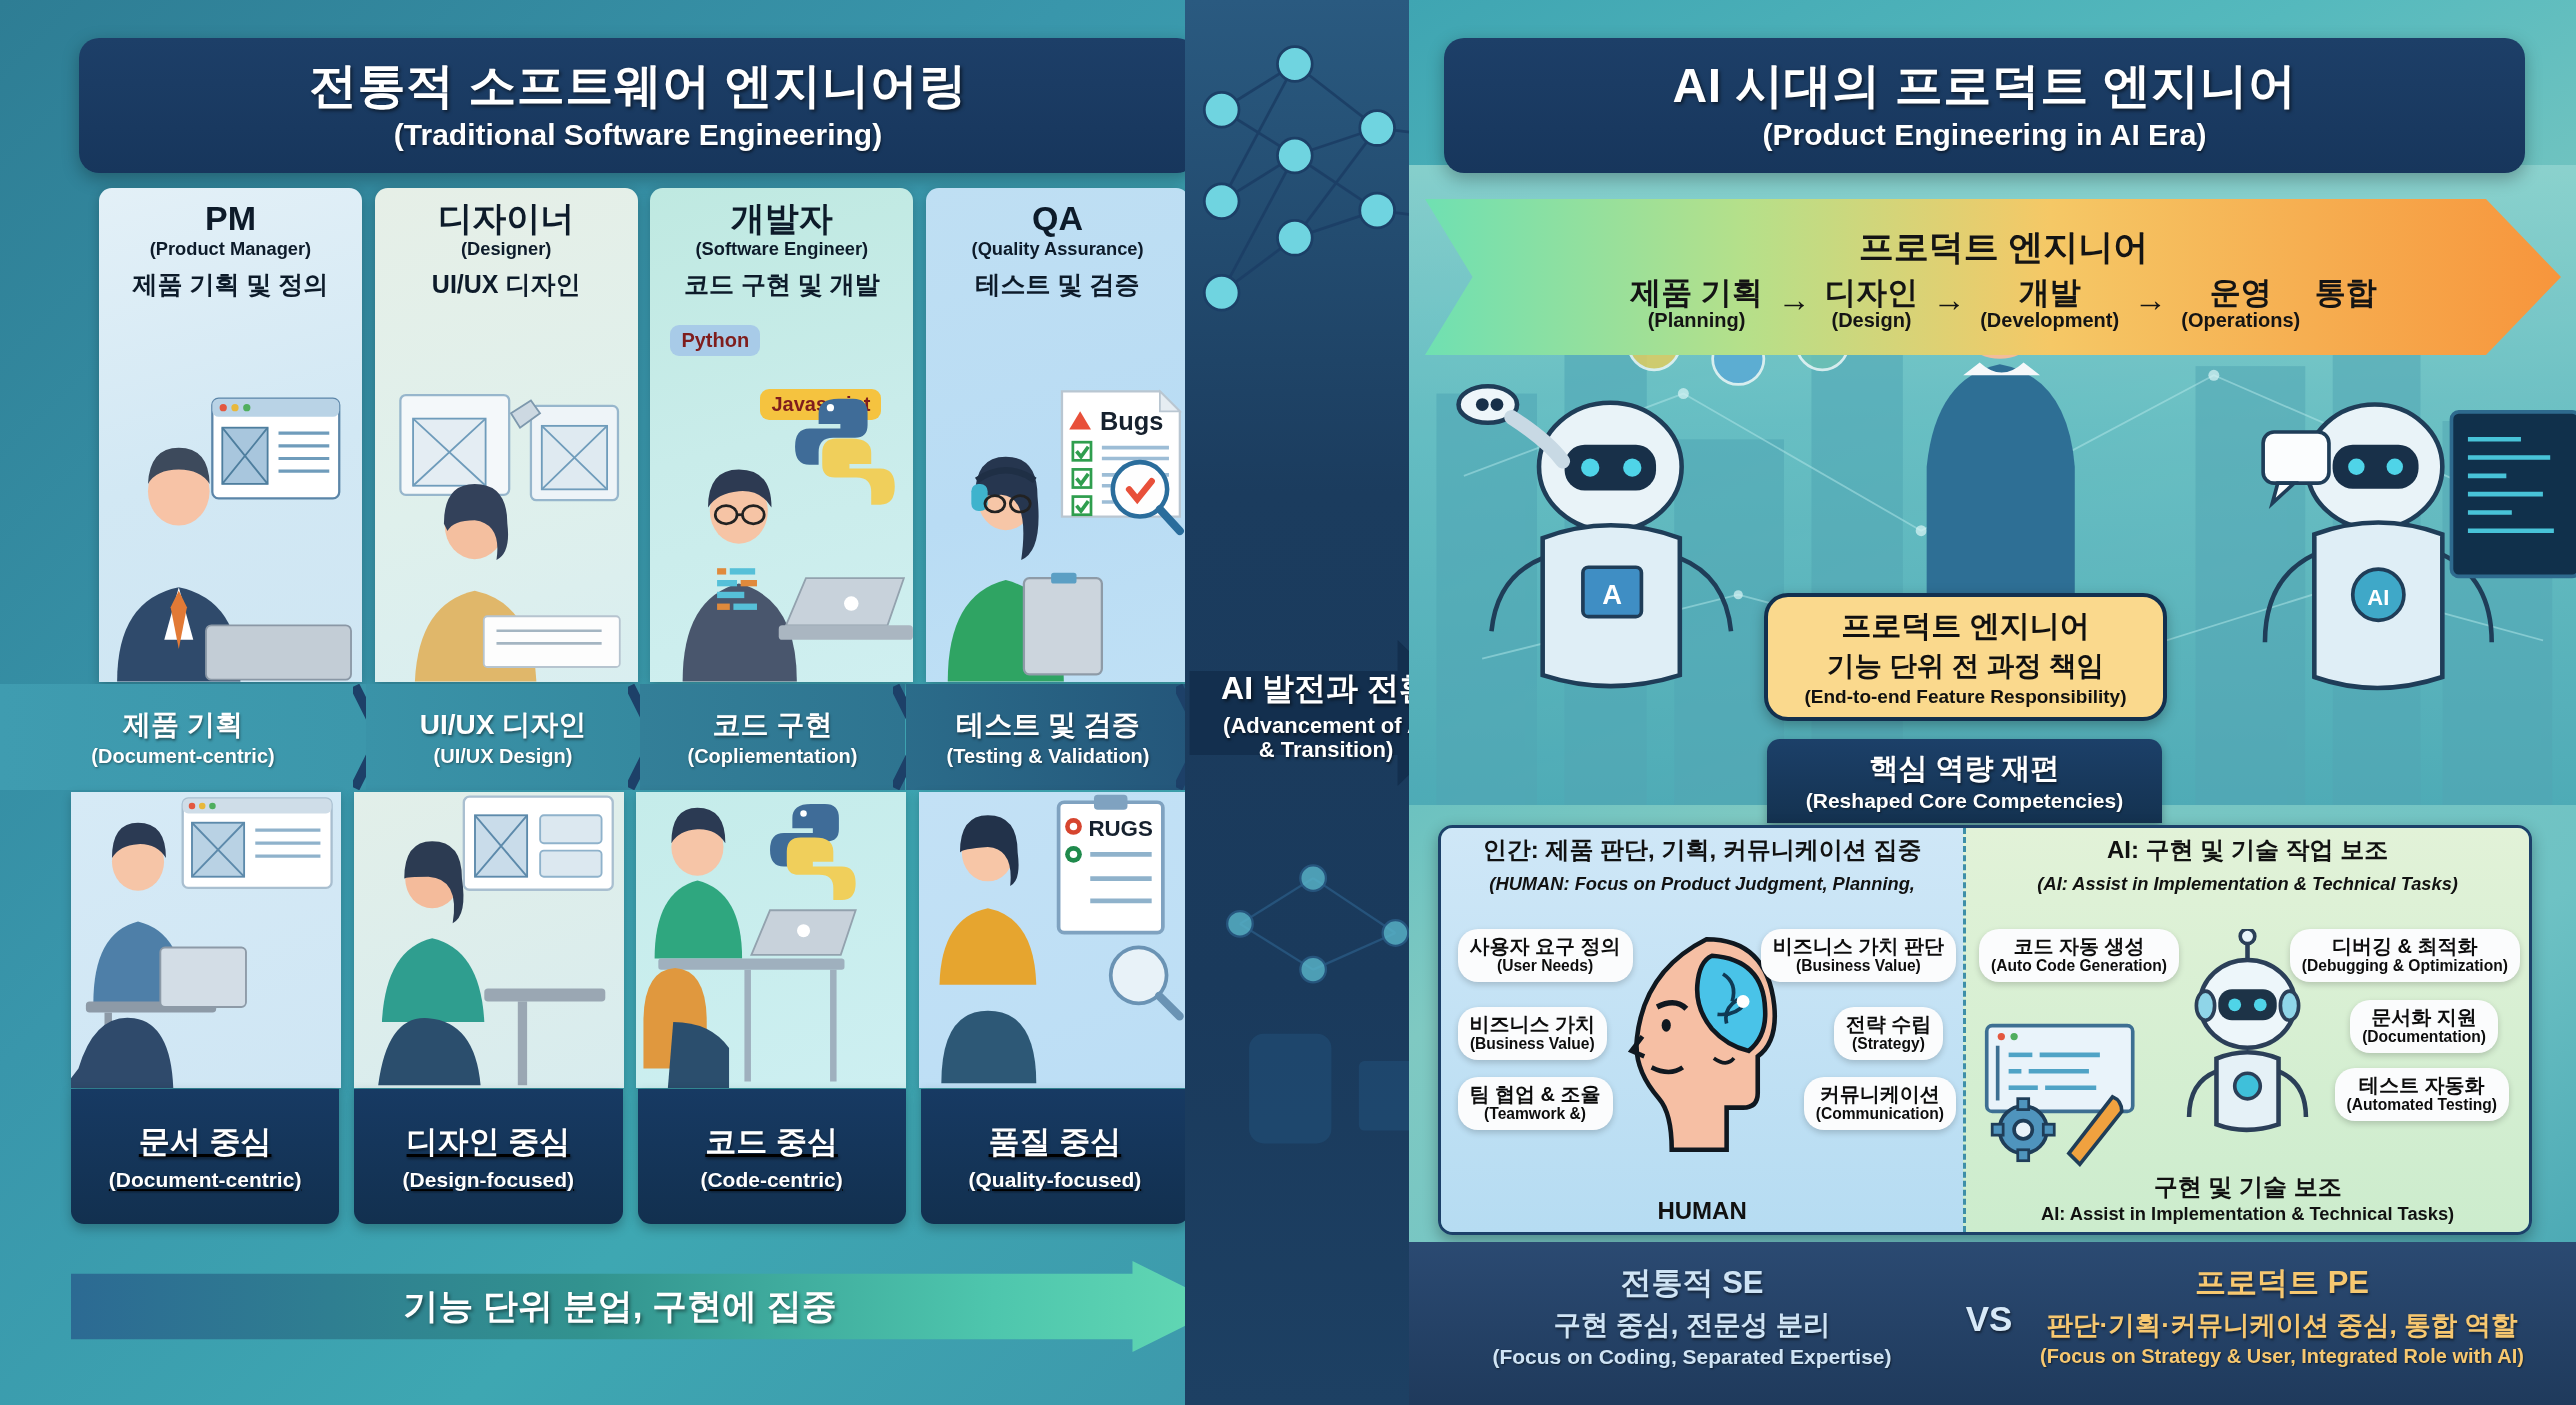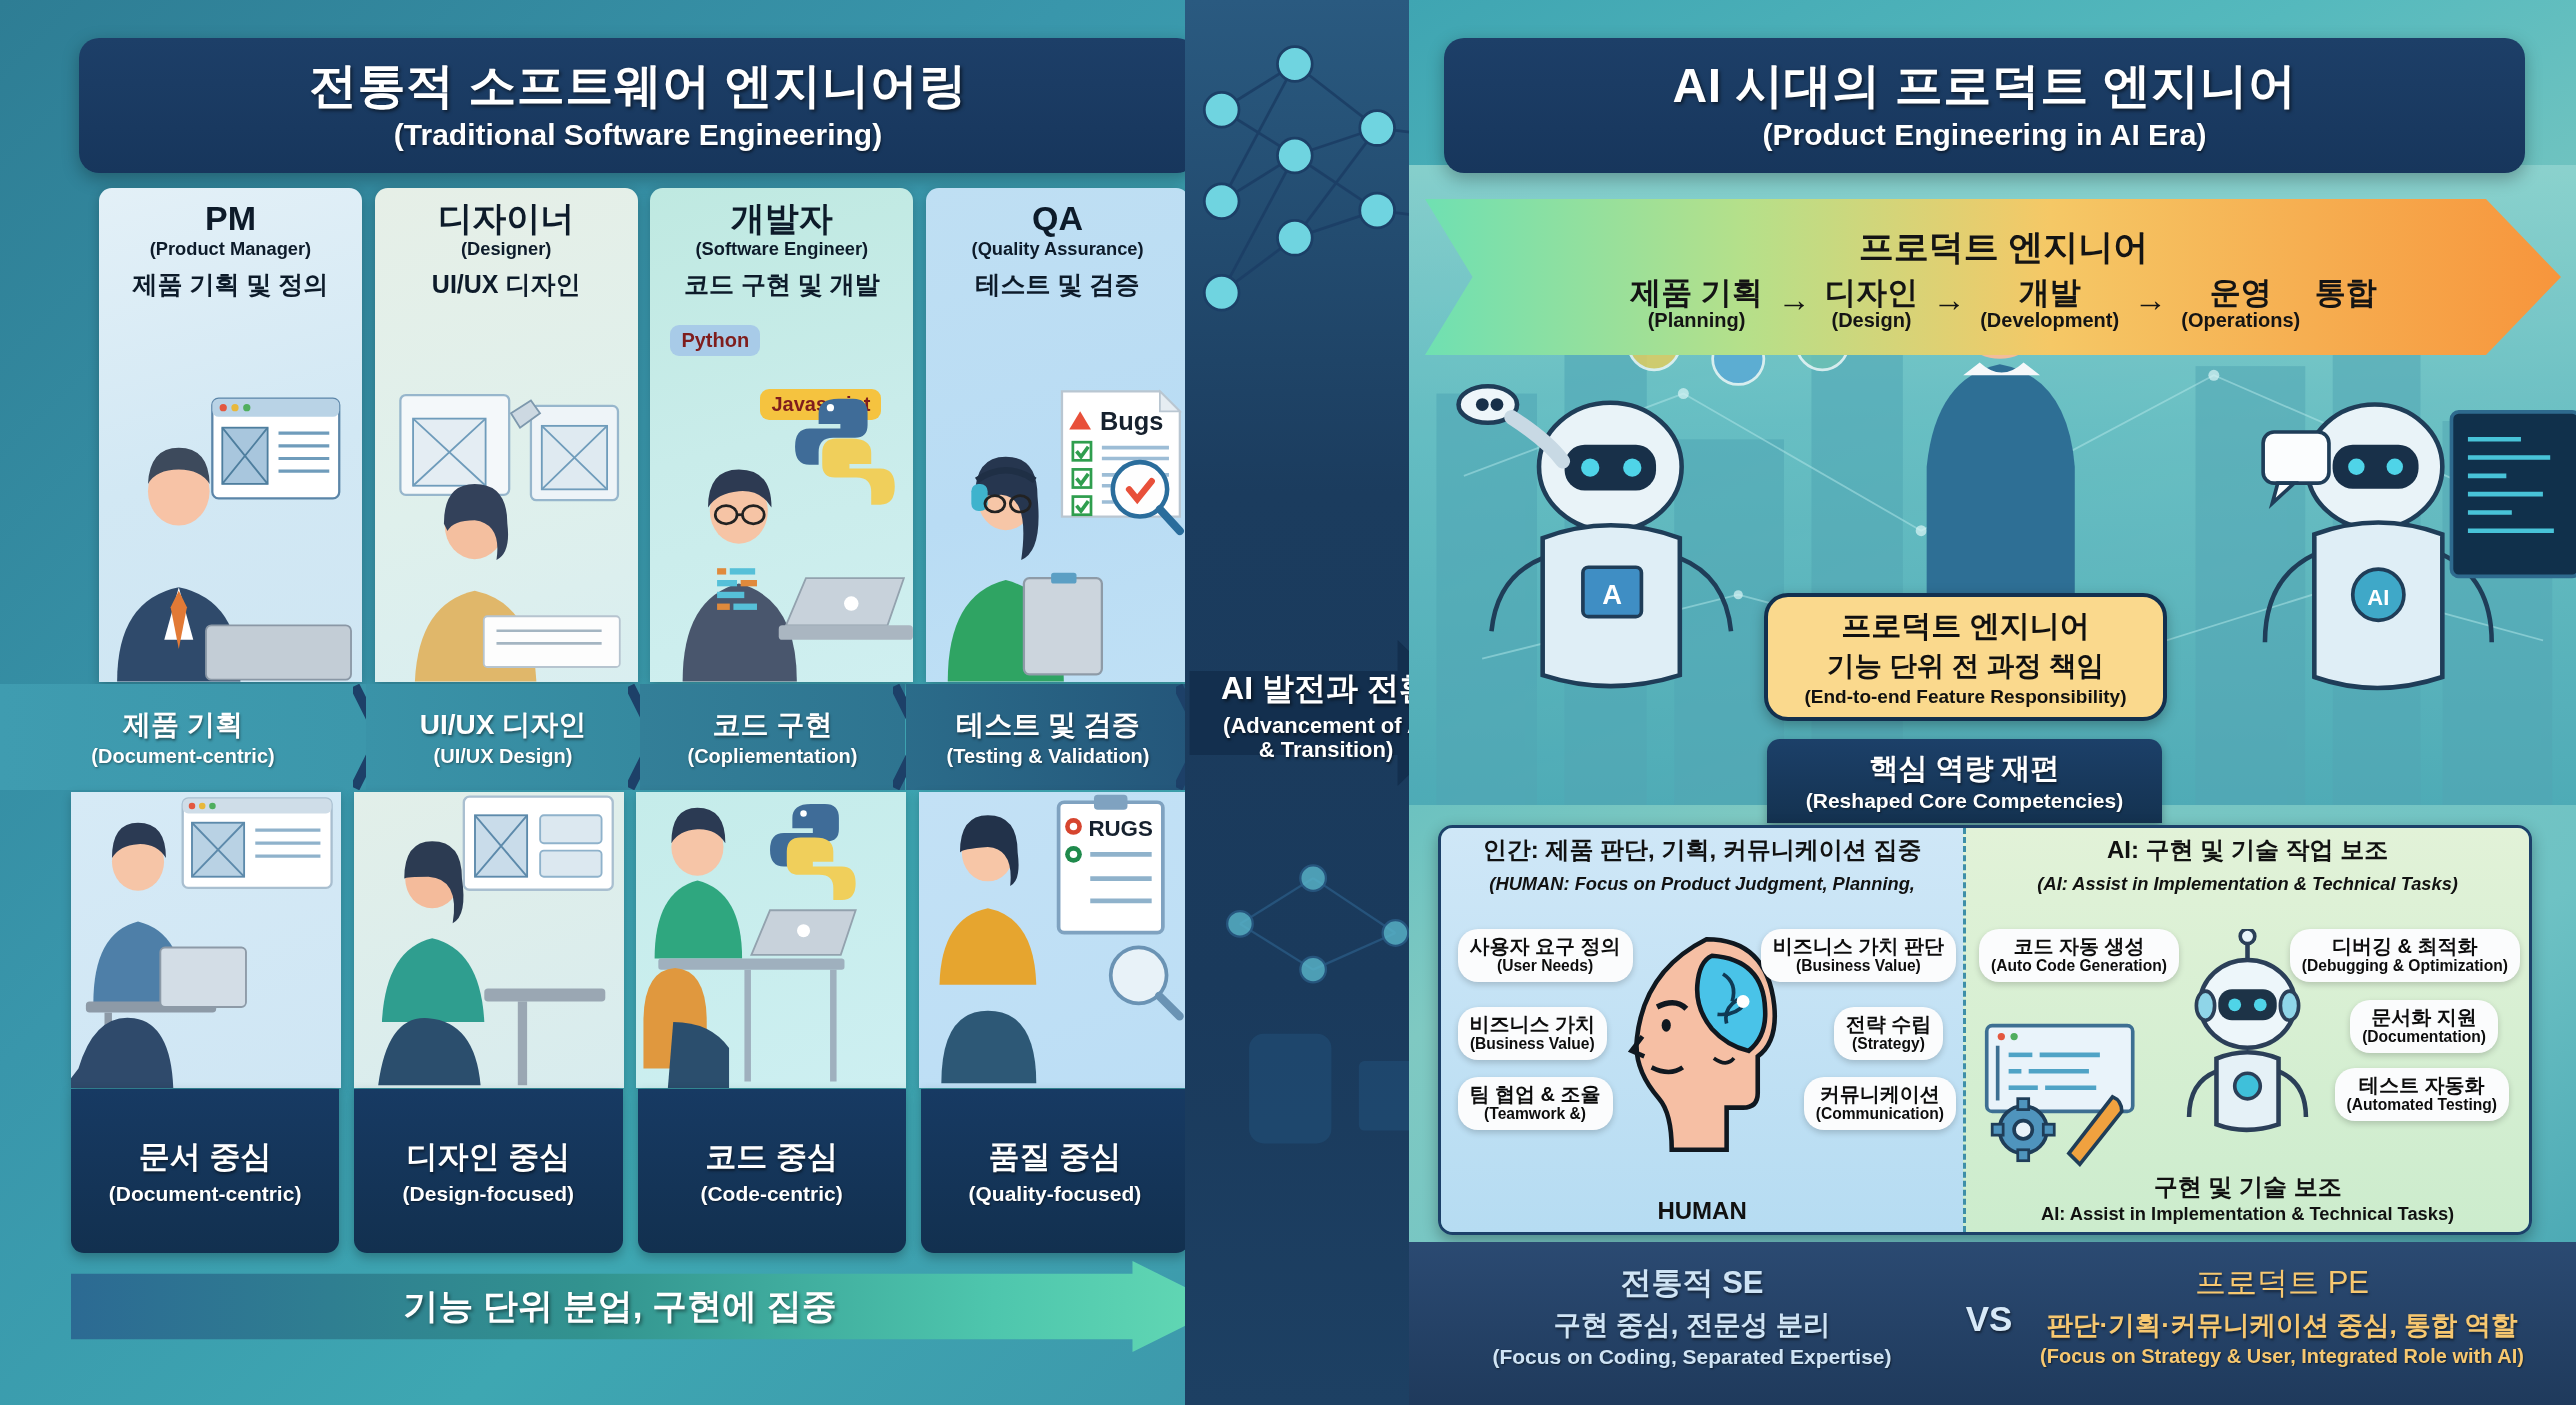--- a/index.html
+++ b/index.html
@@ -66,22 +66,22 @@
   
   .bottom-row { position: absolute; left: 71px; top: 792px; width: 1118px; height: 296px;
     display: flex; gap: 12.8px; }
   .bot-card { flex: 1; position: relative; overflow: hidden;
     box-shadow: 0 2.7px 9.1px rgba(0,0,0,.2); }
   .b1 { background: linear-gradient(160deg, #d6eaf6 0%, #cfe6f4 100%); }
   .b2 { background: linear-gradient(160deg, #e2efe9 0%, #d8ecee 100%); }
   .b3 { background: linear-gradient(160deg, #c5ecea 0%, #cdeff1 100%); }
   .b4 { background: linear-gradient(160deg, #c3e1f5 0%, #bcdef5 100%); }
 
-  .focus-row { position: absolute; left: 71px; top: 1089px; width: 1118px; height: 164px;
-    display: flex; gap: 15px; }
+  .focus-row { position: absolute; left: 71px; top: 1089px; width: 1118px; height: 135px;
+    display: flex; gap: 15px; text-decoration: underline; }
   .focus-card { flex: 1; border-radius: 0 0 12.8px 12.8px;
     background: linear-gradient(180deg, #173a63 0%, #12304f 100%);
     display: flex; flex-direction: column; align-items: center; justify-content: center;
     color: #fff; text-align: center; box-shadow: 0 4.6px 11px rgba(0,0,0,.25); }
   .focus-card .f1 { font-size: 31px; font-weight: 700; text-shadow: 0.9px 1.8px 2.7px rgba(0,0,0,.5); }
   .focus-card .f2 { font-size: 21px; font-weight: 600; margin-top: 4.6px; text-shadow: 0.9px 0.9px 1.8px rgba(0,0,0,.5); }
 
   
   .green-arrow { position: absolute; left: 71px; top: 1261px; width: 1153px; height: 91px; }
   .green-arrow .ga-label {
@@ -162,21 +162,21 @@
   
   .vs-zone { position: absolute; left: 1409px; top: 1242px; width: 1167px; height: 163px;
     background: linear-gradient(180deg, #2b4a72 0%, #1f3a5c 100%); }
   .vs-left { position: absolute; left: 1436px; top: 1262px; width: 512px; text-align: center; color: #cfe4f5; }
   .vs-left .v1 { font-size: 31px; font-weight: 700; text-shadow: 0.9px 1.8px 2.7px rgba(0,0,0,.5); }
   .vs-left .v2 { font-size: 27.4px; font-weight: 700; margin-top: 2.7px; text-shadow: 0.9px 1.8px 2.7px rgba(0,0,0,.5); }
   .vs-left .v3 { font-size: 21px; font-weight: 700; margin-top: 2.7px; text-shadow: 0.9px 0.9px 1.8px rgba(0,0,0,.5); }
   .vs-mid { position: absolute; left: 1948px; top: 1299px; width: 82px; text-align: center;
     color: #d7e9f8; font-size: 35px; font-weight: 700; text-shadow: 0.9px 1.8px 2.7px rgba(0,0,0,.5); }
   .vs-right { position: absolute; left: 2003px; top: 1262px; width: 558px; text-align: center; color: #f7c870; }
-  .vs-right .v1 { font-size: 31px; font-weight: 400; text-shadow: 0.9px 1.8px 2.7px rgba(0,0,0,.5); }
+  .vs-right .v1 { font-size: 31px; font-weight: 700; text-shadow: 0.9px 1.8px 2.7px rgba(0,0,0,.5); }
   .vs-right .v2 { font-size: 26.5px; font-weight: 700; margin-top: 2.7px; text-shadow: 0.9px 1.8px 2.7px rgba(0,0,0,.5); }
   .vs-right .v3 { font-size: 20px; font-weight: 700; margin-top: 2.7px; text-shadow: 0.9px 0.9px 1.8px rgba(0,0,0,.5); }
 
   
   .tag { position: absolute; border-radius: 9.1px; padding: 3.7px 11px;
     font-size: 20px; font-weight: 700; color: #7f1d1d; }
   .tag-py { background: #a8cbe8; }
   .tag-js { background: #f5c33f; }
   svg { display: block; }
 </style>

